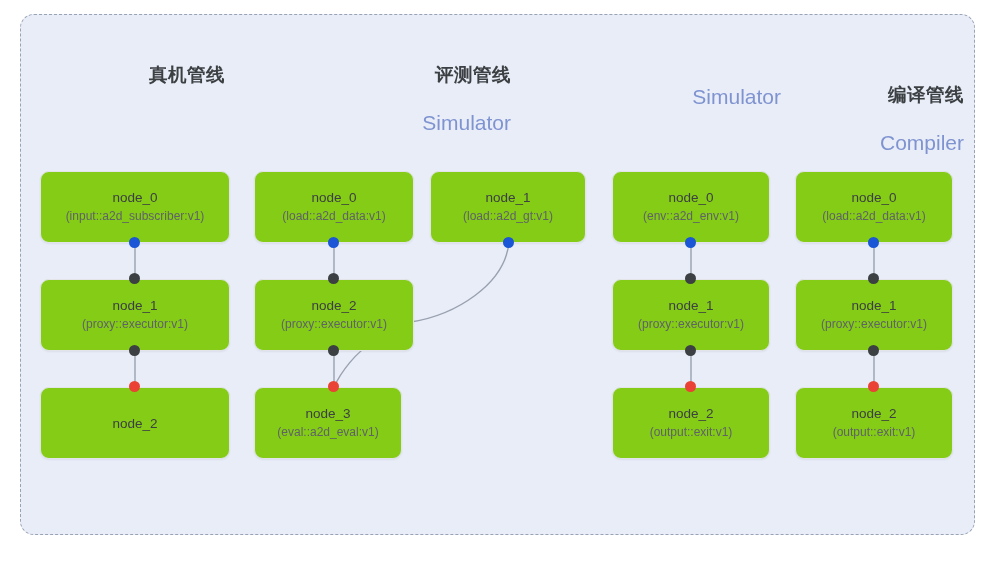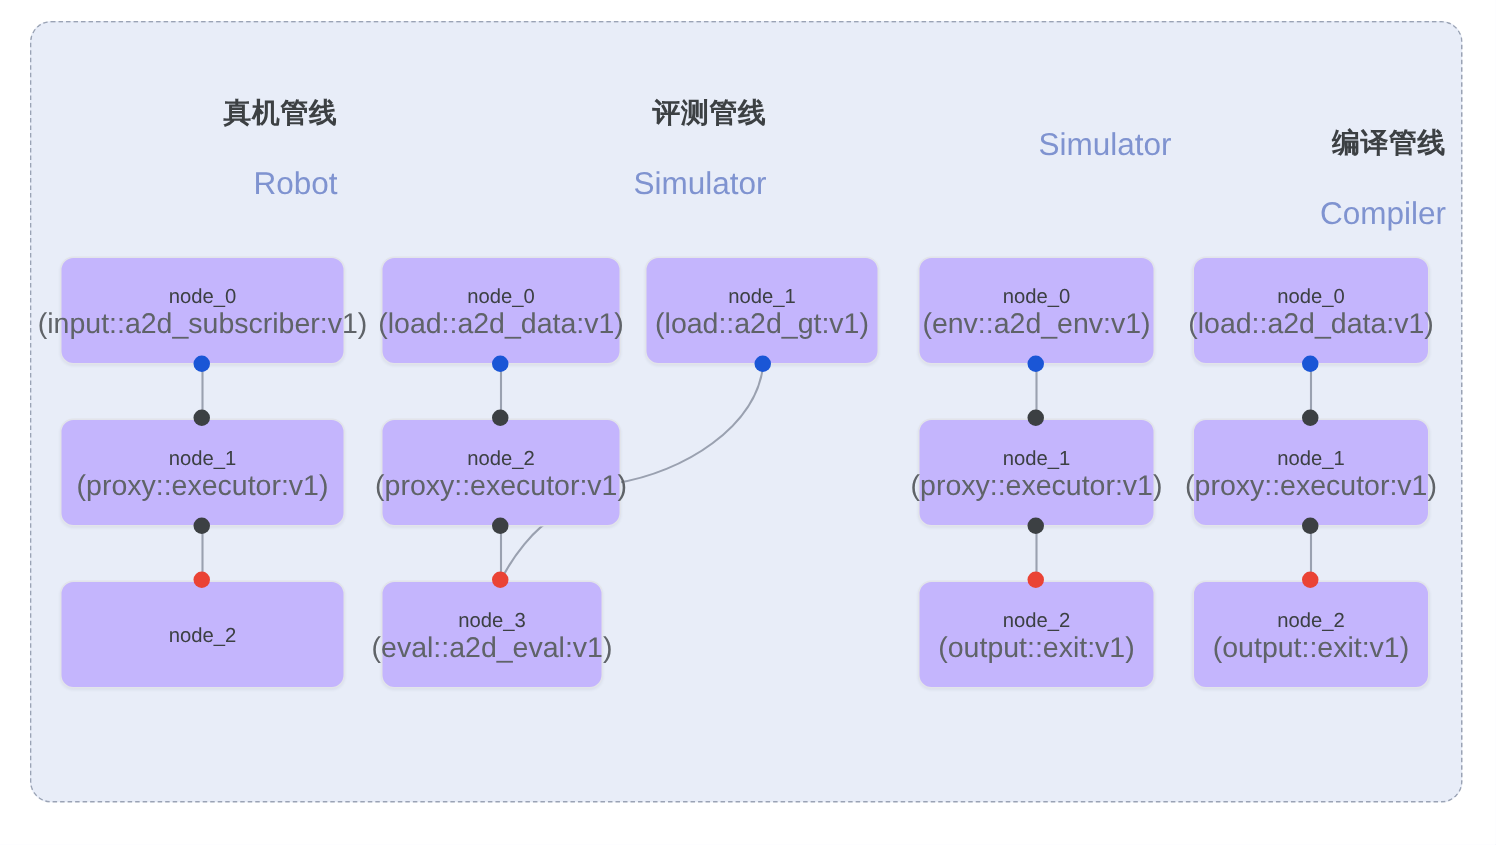--- a/index.html
+++ b/index.html
@@ -62,38 +62,38 @@
     font-size: 21px;
     font-weight: 400;
     color: #7f93d0;
     line-height: 26px;
   }
 
   
   .node {
     position: absolute;
     box-sizing: border-box;
-    background: #c4b5fd;
+    background: #84cc16;
     border: 1px solid #e2e4ea;
     border-radius: 9px;
     box-shadow: 0 1px 2px rgba(30,40,70,0.07);
     display: flex;
     flex-direction: column;
     align-items: center;
     justify-content: center;
     text-align: center;
     padding: 6px 4px;
   }
   .node .n-title {
     font-size: 13.5px;
     color: #3c4043;
     line-height: 19px;
   }
   .node .n-sub {
-    font-size: 19px;
+    font-size: 12px;
     color: #5f6368;
     line-height: 19px;
     white-space: nowrap;
   }
 
   
   .port {
     position: absolute;
     width: 11px;
     height: 11px;
@@ -126,21 +126,20 @@
       <line x1="691" y1="242" x2="691" y2="279"></line>
       <line x1="691" y1="350" x2="691" y2="387"></line>
 
       <line x1="874" y1="242" x2="874" y2="279"></line>
       <line x1="874" y1="350" x2="874" y2="387"></line>
     </g>
   </svg>
 
   <div class="col-head" style="left:45px; top:62px; width:180px;">
     <div class="cn">真机管线</div>
-    <div class="en">Robot</div>
   </div>
 
   <div class="node" style="left:40px; top:171px; width:190px; height:72px;">
     <div class="n-title">node_0</div>
     <div class="n-sub">(input::a2d_subscriber:v1)</div>
   </div>
   <div class="port in" style="left:129px; top:237px;"></div>
 
   <div class="node" style="left:40px; top:279px; width:190px; height:72px;">
     <div class="n-title">node_1</div>

